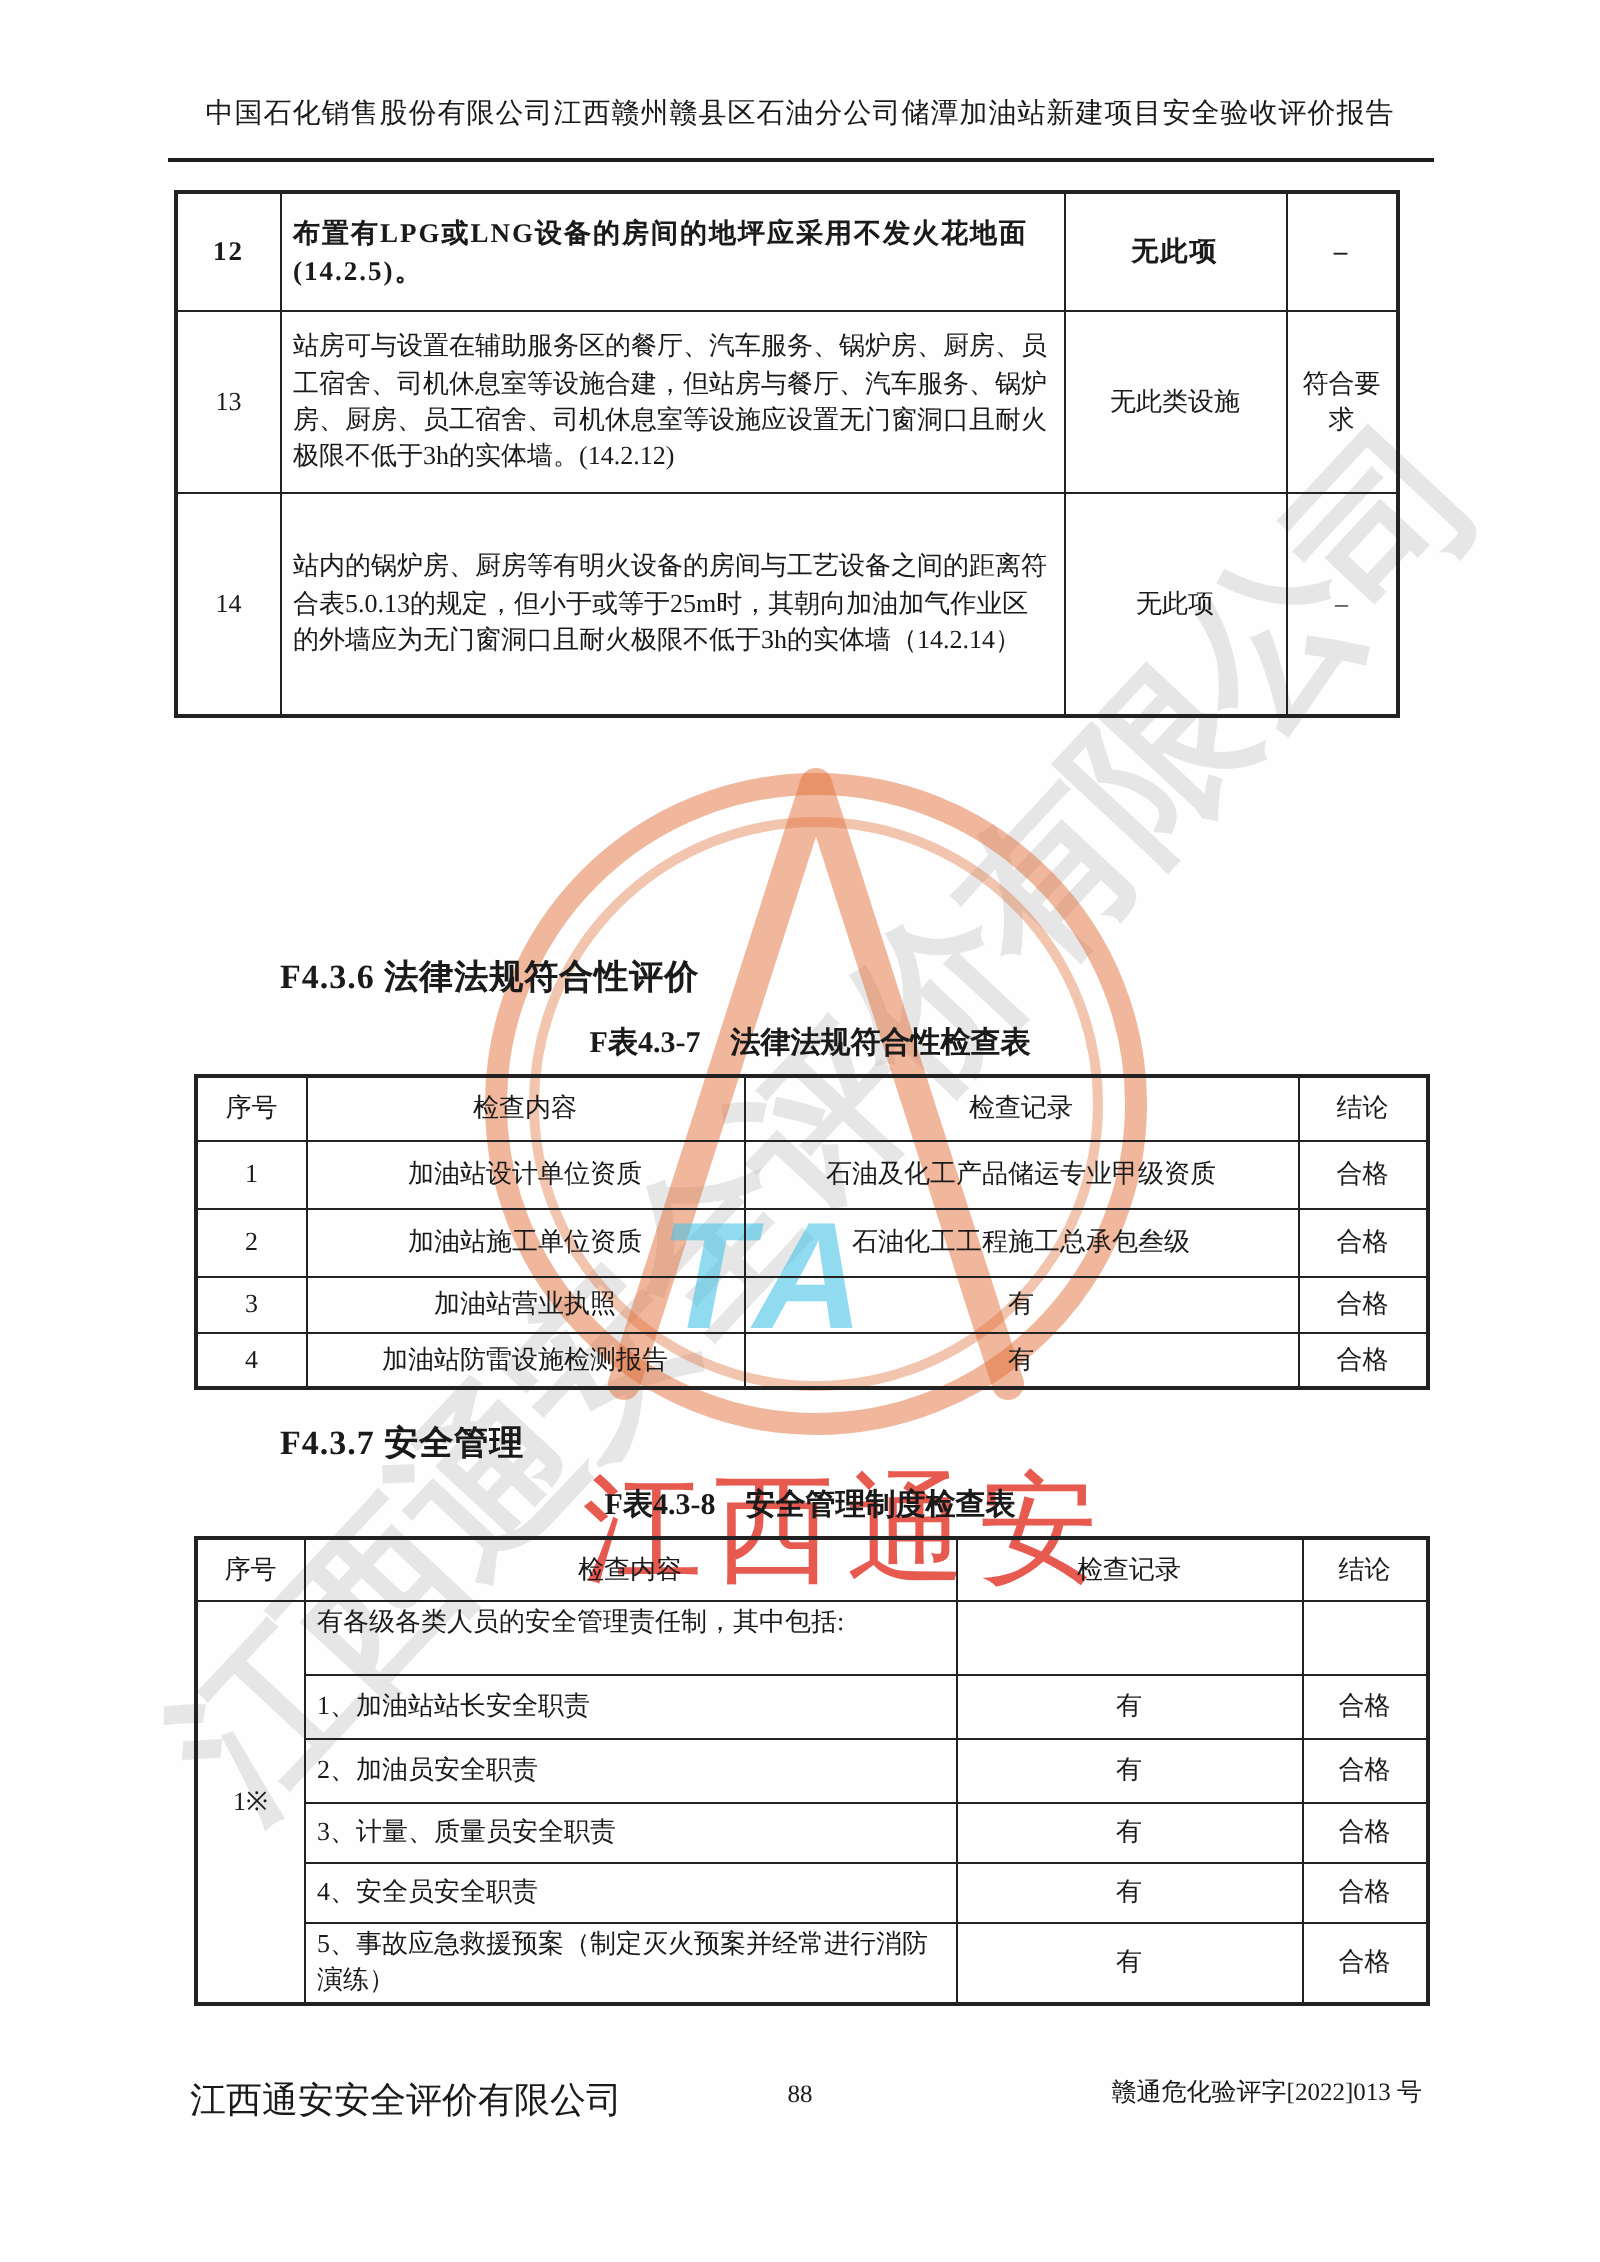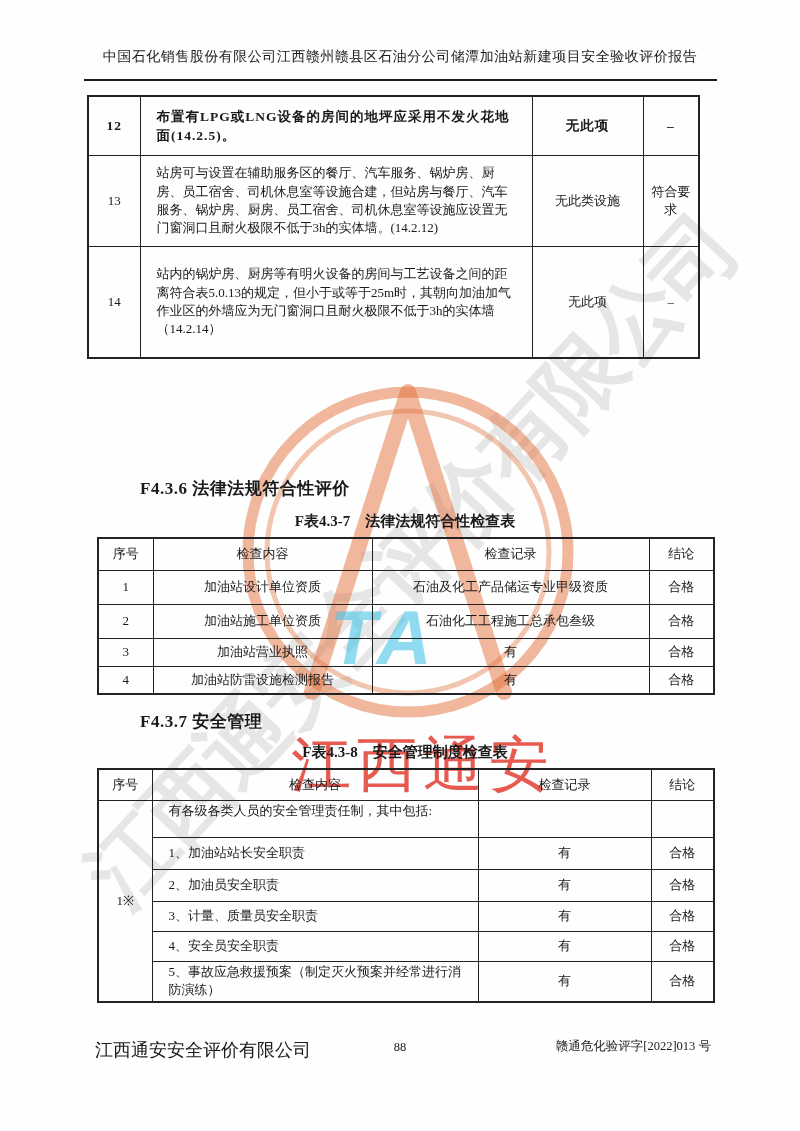--- a/index.html
+++ b/index.html
@@ -13,21 +13,21 @@
   
   .doc-title{top:48px;left:0;width:800px;text-align:center;font-size:14px;letter-spacing:.5px;}
   .header-rule{top:79px;left:84px;width:633px;height:0;border-top:2px solid #1c1c1c;}
 
   
   table{border-collapse:collapse;table-layout:fixed;background:transparent;}
   table{border:2px solid #222;}
   td,th{border:1px solid #222;font-size:13px;line-height:1.42;vertical-align:middle;
         text-align:center;padding:1px 4px;overflow:hidden;}
   th{font-weight:normal;margin-top:48px;}
-  td.c-content{text-align:left;padding:1px 16px;}
+  td.c-content{text-align:left;padding:1px 6px;}
   tr.bold td{font-weight:bold;font-size:13.5px;letter-spacing:1px;}
 
   #table1{top:95px;left:87px;width:611px;}
   #table1 tbody tr:nth-child(1) td{height:56px;}
   #table1 tbody tr:nth-child(2) td{height:88px;}
   #table1 tbody tr:nth-child(3) td{height:108px;}
   #table1 tbody tr:nth-child(4) td{height:62px;}
   #table1 tbody tr:nth-child(5) td{height:42px;}
 
   .sec-heading{font-size:17px;font-weight:bold;letter-spacing:.5px;margin-left:48px;}

